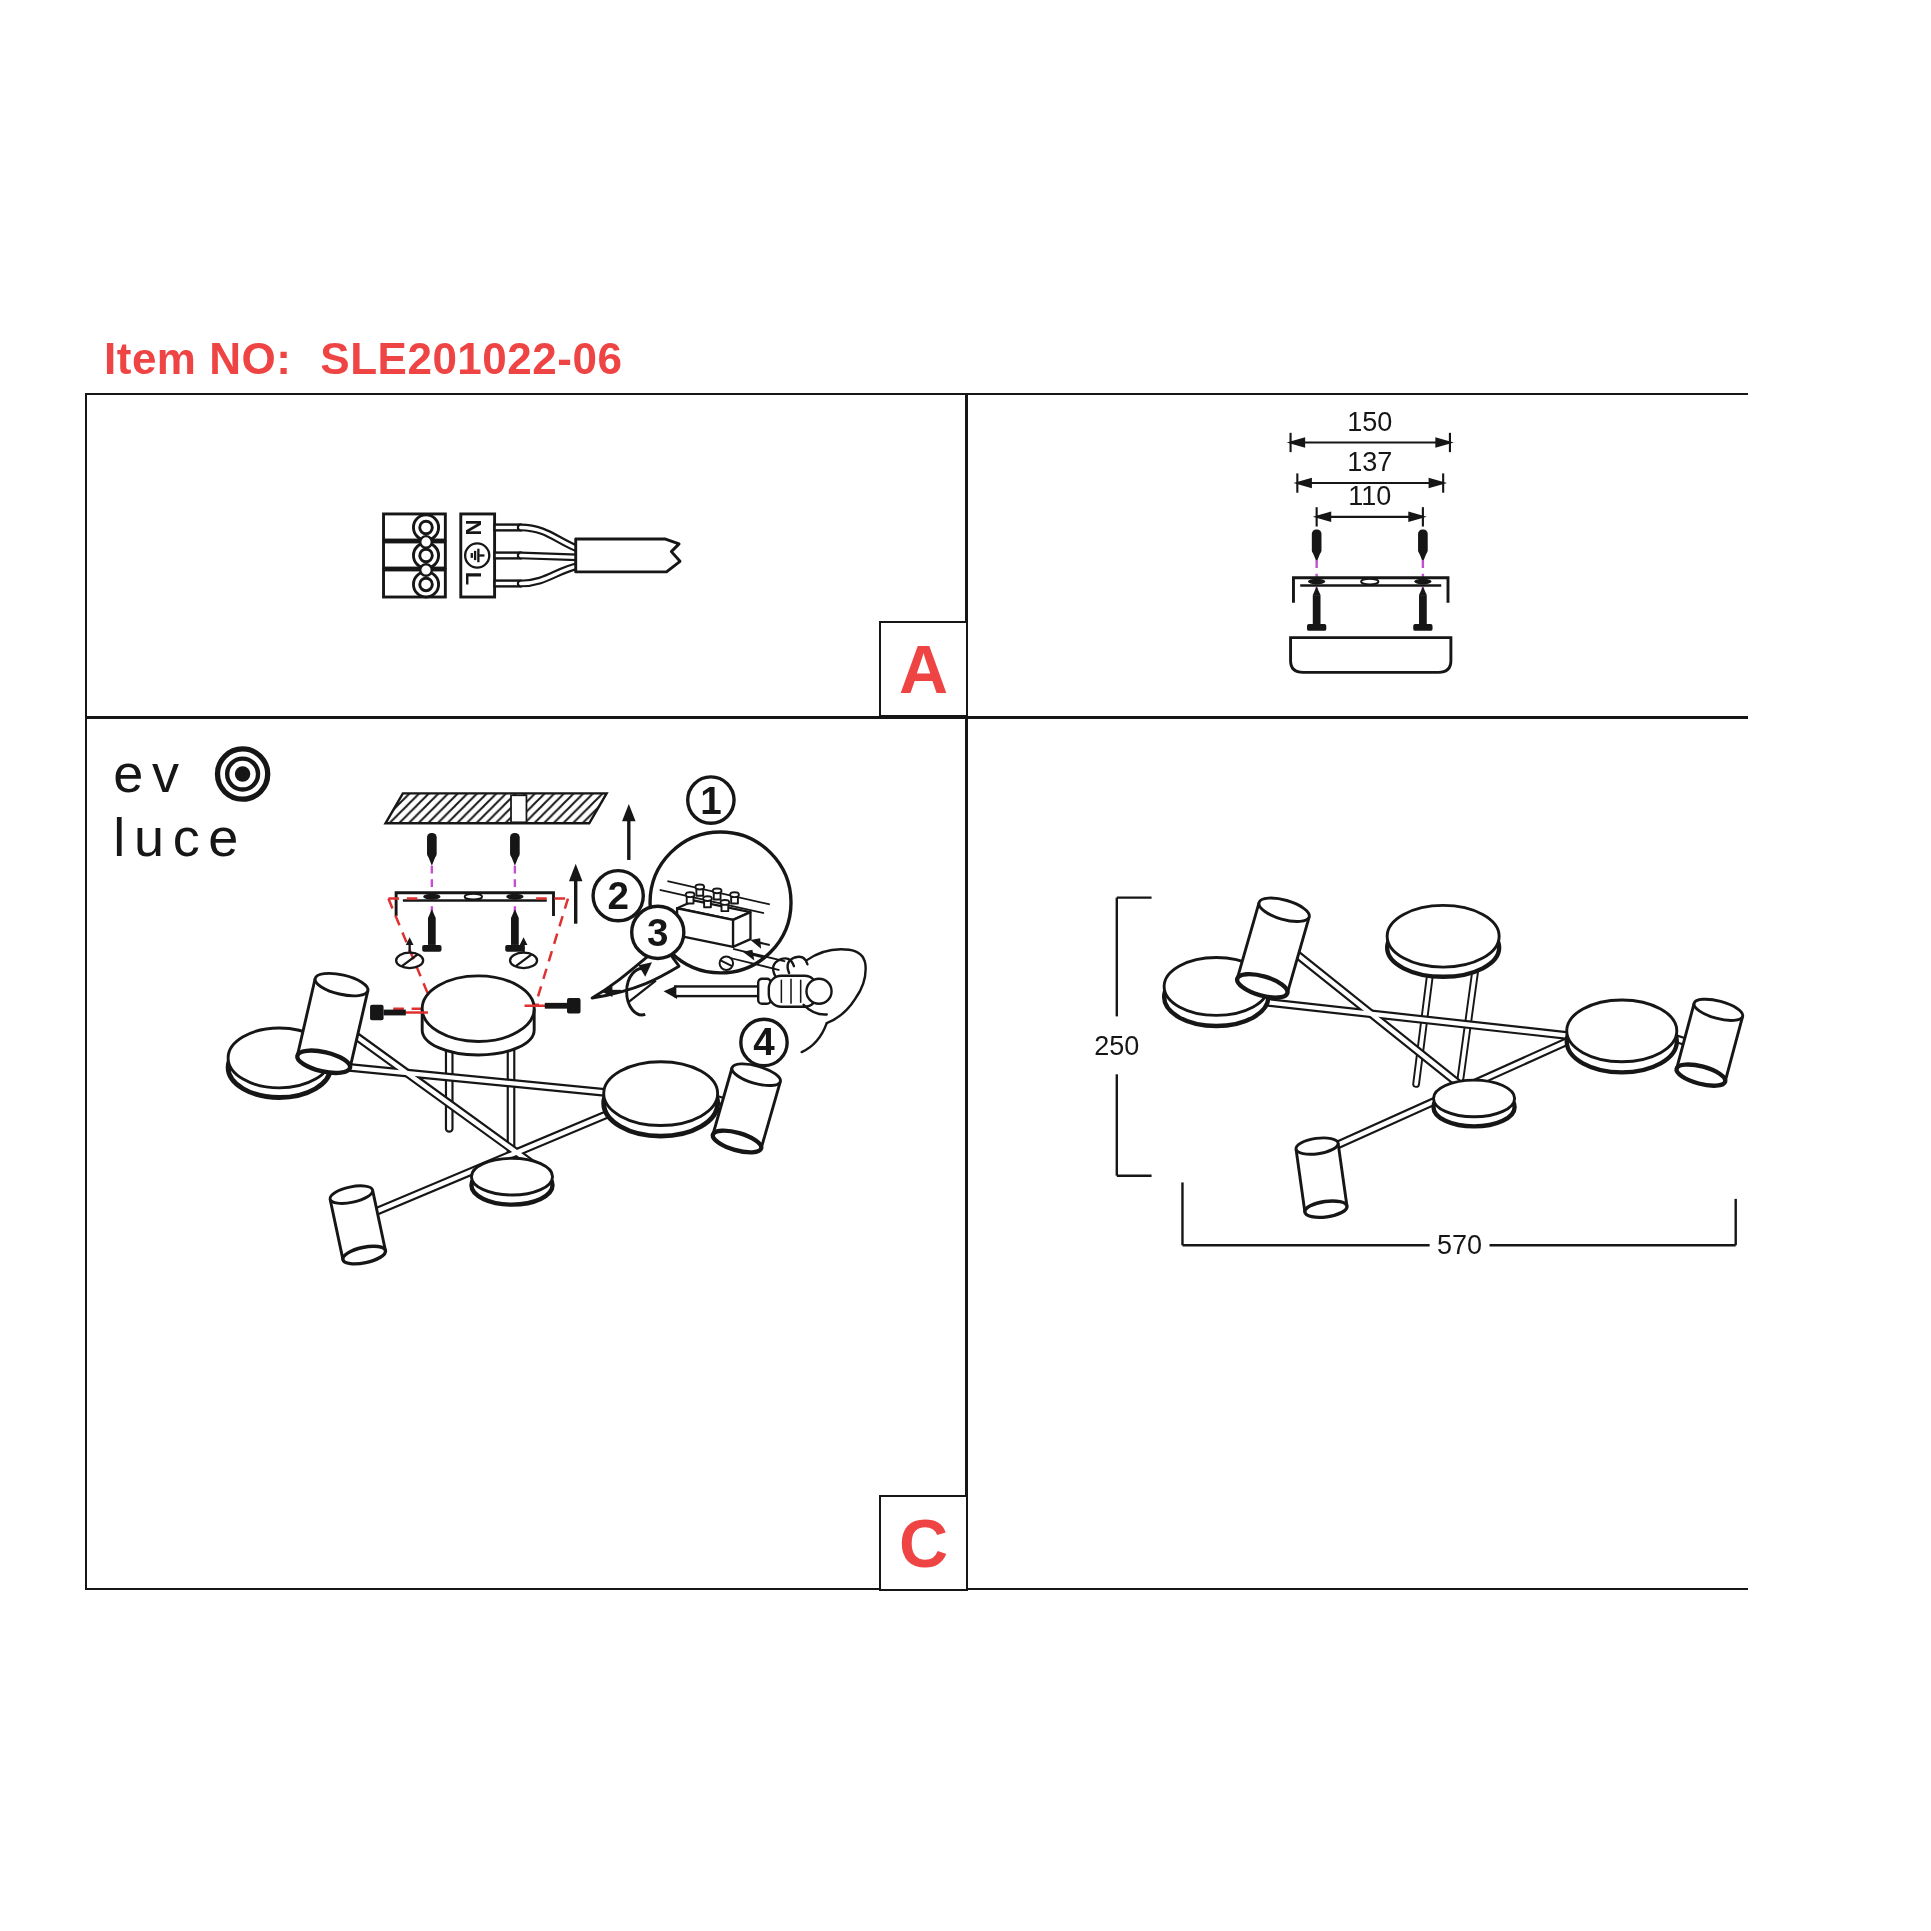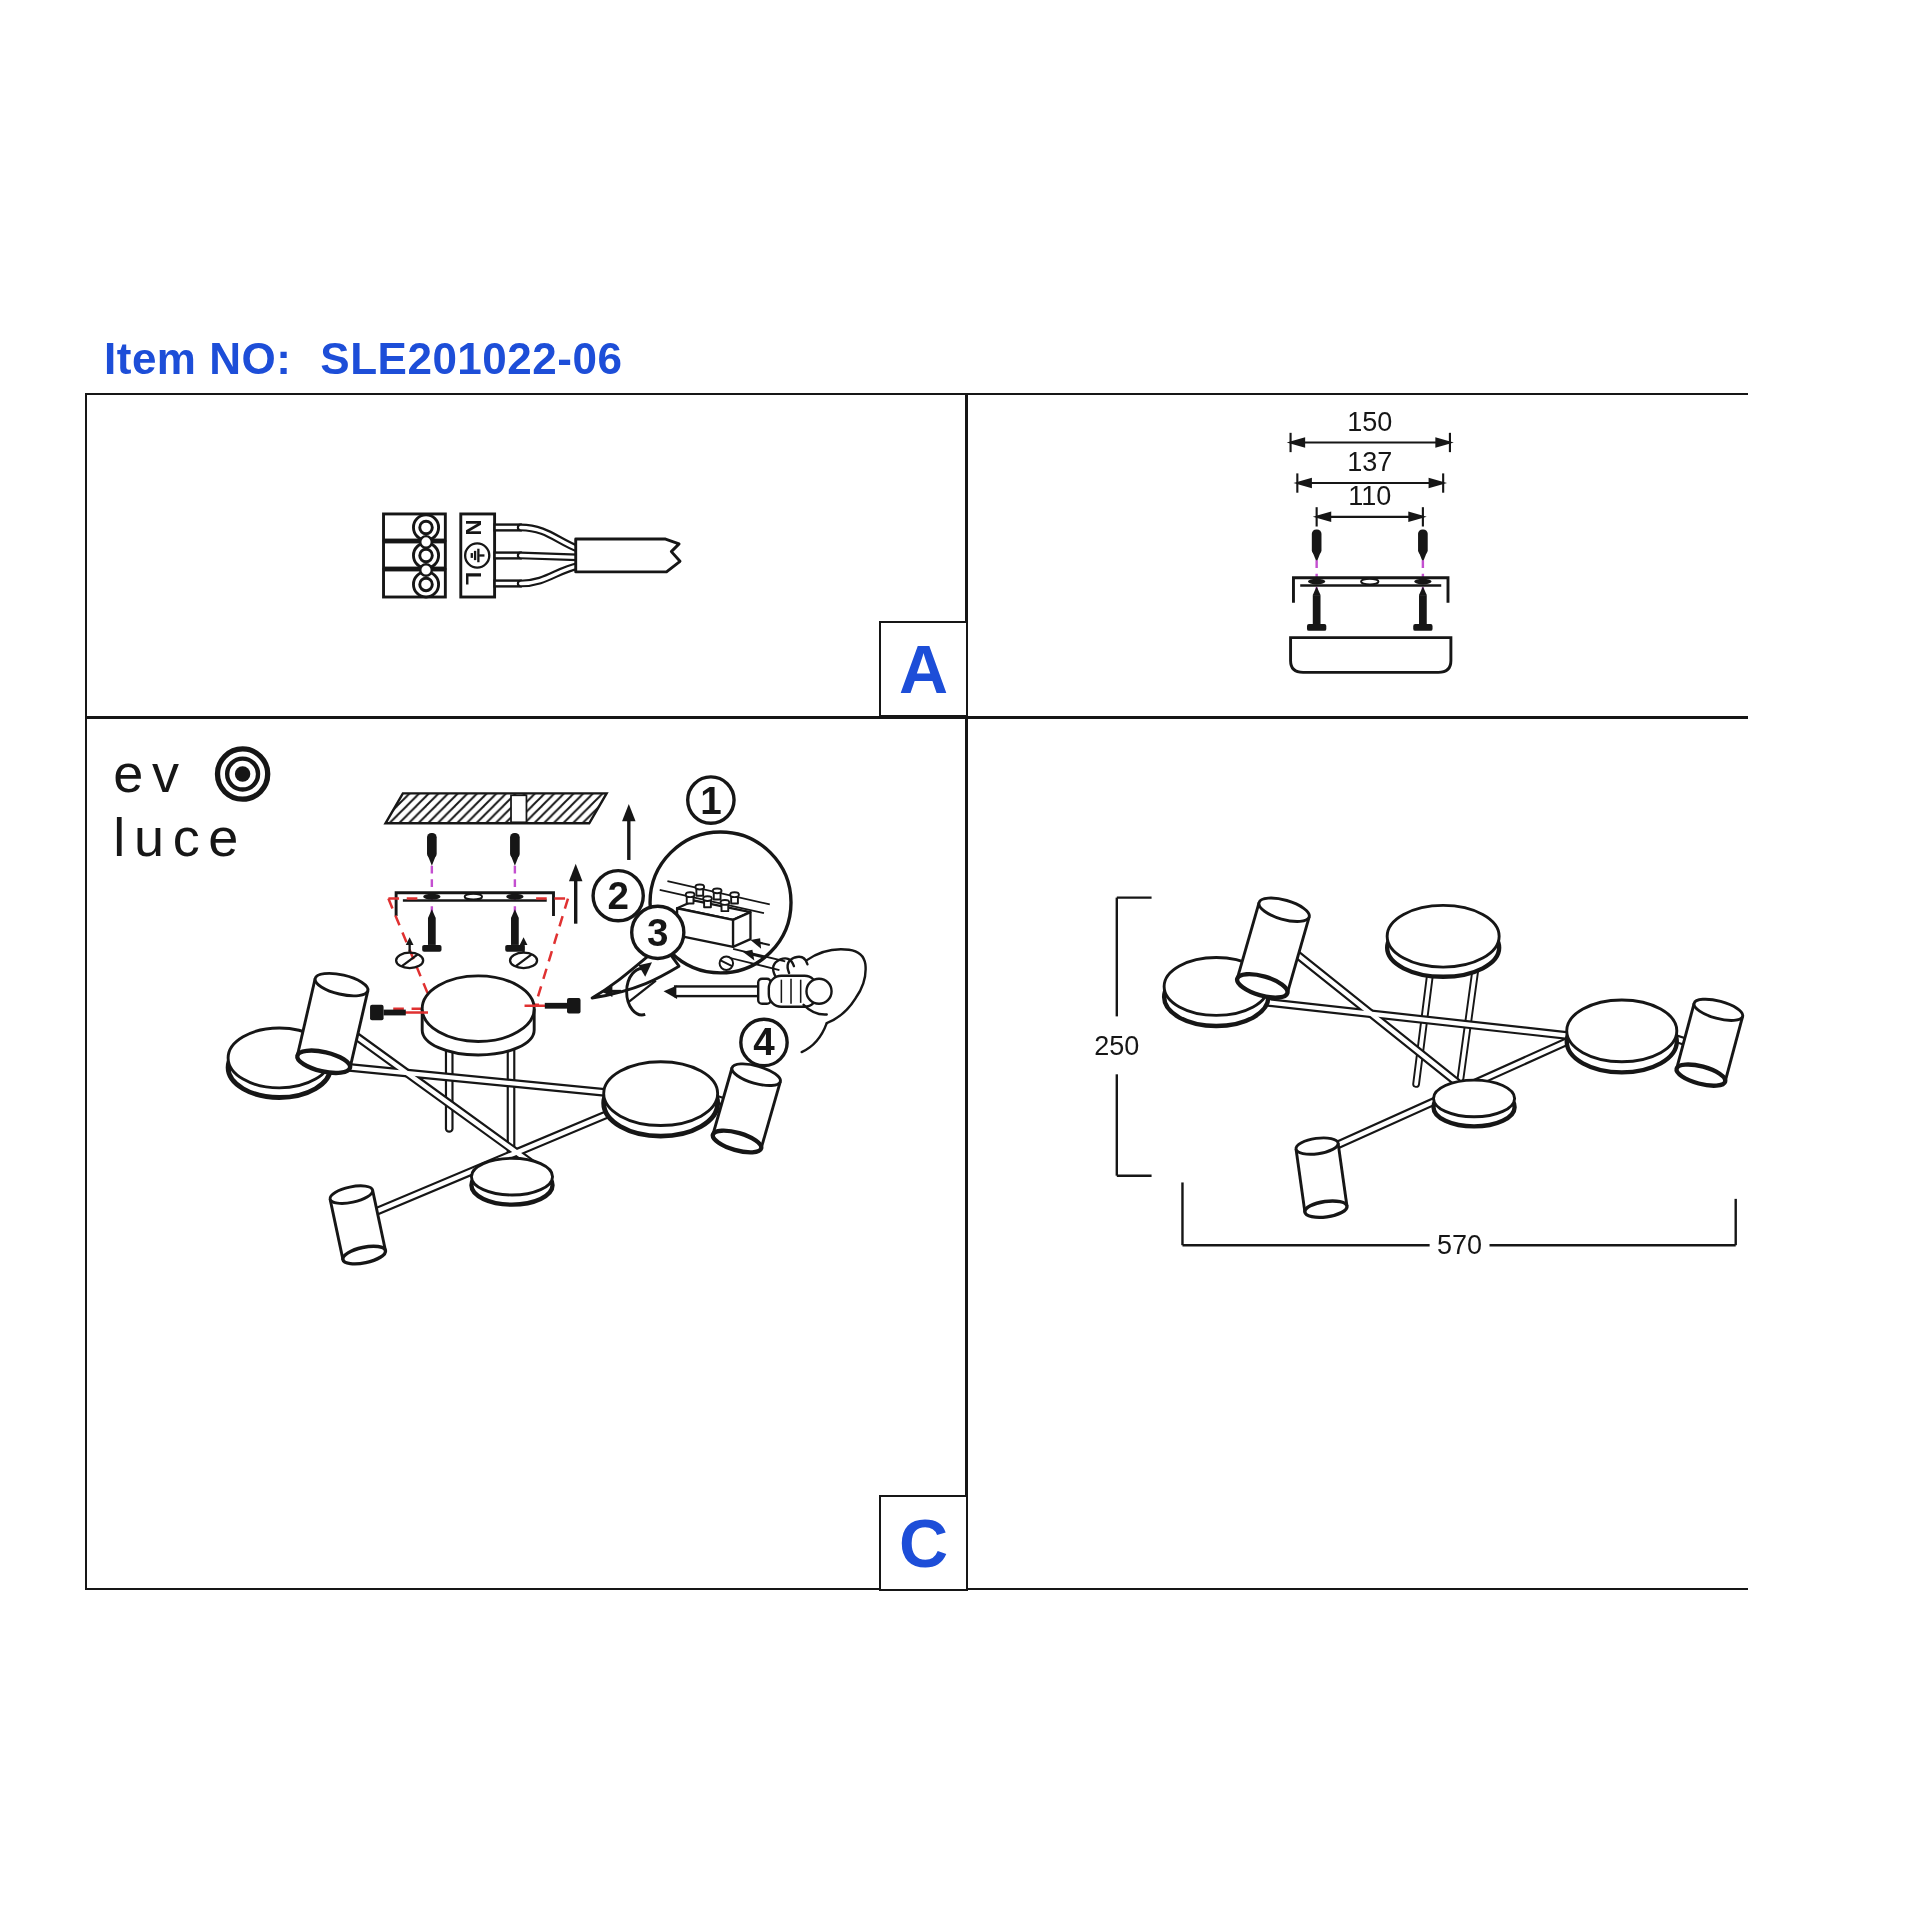--- a/index.html
+++ b/index.html
@@ -1,17 +1,17 @@
 <!DOCTYPE html>
 <html><head>
 <meta charset="utf-8">
 <style>
   html,body{margin:0;padding:0;background:#fff;}
   .page{position:relative;width:1748px;height:1931px;background:#fff;
-        font-family:"Liberation Sans",sans-serif;color:#1d4ed8;overflow:hidden;}
+        font-family:"Liberation Sans",sans-serif;color:#ef4444;overflow:hidden;}
   .title-row{position:absolute;left:104px;top:334px;font-size:44px;font-weight:600;
              letter-spacing:0.5px;white-space:nowrap;}
   .title-row .val{margin-left:29px;}
   .grid{position:absolute;left:85px;top:393px;width:1761px;height:1197px;
         border:2.9px solid #161616;box-sizing:border-box;background:#fff;}
   .vdiv{position:absolute;left:878px;top:0;width:2.9px;height:100%;background:#161616;}
   .hdiv{position:absolute;left:0;top:321px;width:100%;height:2.9px;background:#161616;}
   .corner{position:absolute;width:89px;height:96px;border:2.9px solid #161616;
           box-sizing:border-box;background:#fff;display:flex;align-items:center;
           justify-content:center;font-size:68px;font-weight:700;}

